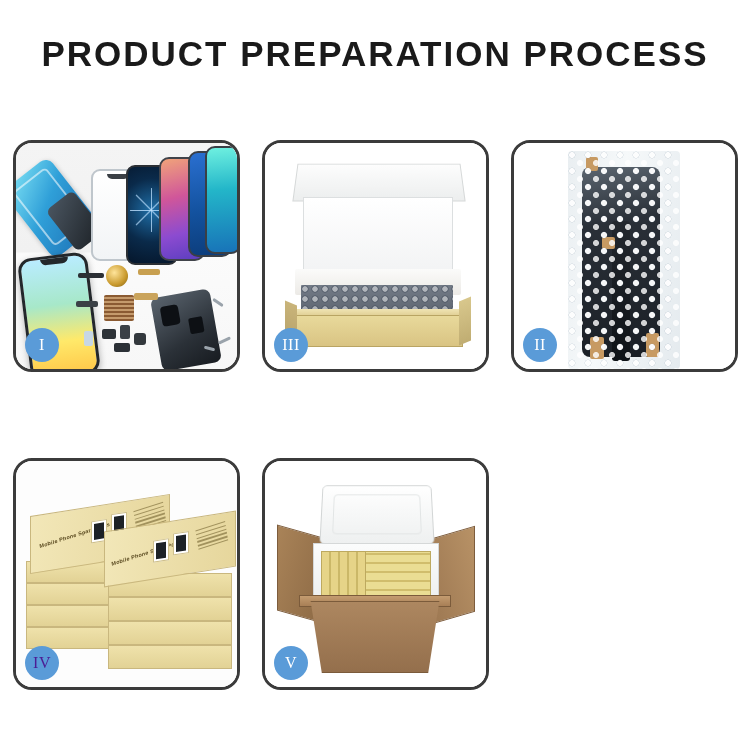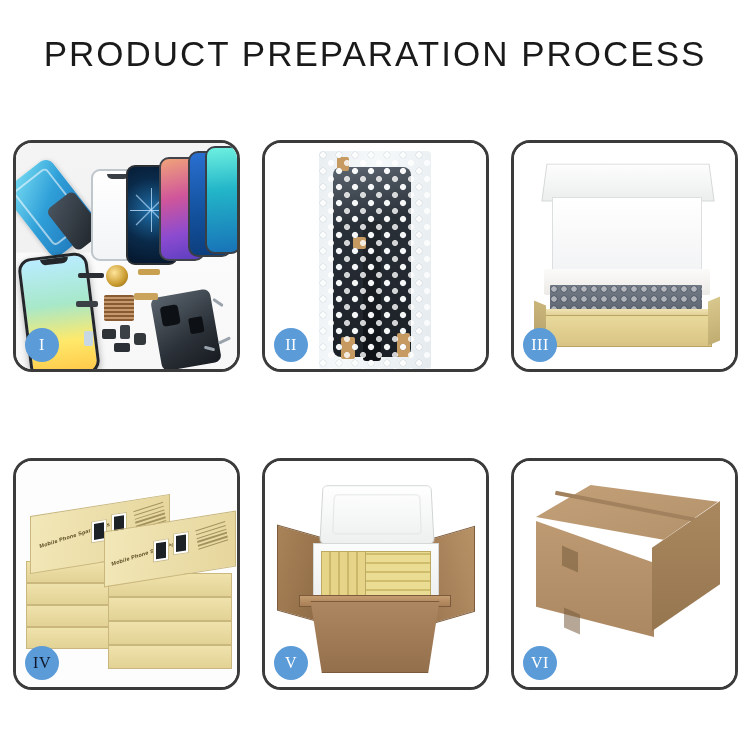--- a/index.html
+++ b/index.html
@@ -7,21 +7,21 @@
     width: 750px; height: 750px;
     background: #ffffff;
     font-family: "Liberation Sans", sans-serif;
     overflow: hidden;
   }
   .page { position: relative; width: 750px; height: 750px; background: #fff; }
 
   
   .header { width: 100%; padding-top: 34px; text-align: center; }
   .title {
-    font-size: 35px; font-weight: 400; letter-spacing: 2.0px;
+    font-size: 35px; font-weight: 700; letter-spacing: 2.0px;
     color: #1a1a1a; font-family: "Liberation Sans", sans-serif;
     white-space: nowrap;
   }
   .subtitle {
     margin-top: 13px; font-size: 14.5px; font-weight: 400;
     letter-spacing: 0.15px; color: #2b2b2b; white-space: nowrap;
   }
 
   
   .grid {
@@ -373,50 +373,50 @@
         <div class="part sq-d"></div>
         <div class="part sq-e"></div>
         <div class="part scr-a"></div>
         <div class="part scr-b"></div>
         <div class="part scr-c"></div>
       </div>
       <div class="badge" style="background: rgb(90, 155, 216); color: rgb(255, 255, 255);">I</div>
     </div>
 
     <div class="panel" style="border-color: rgb(59, 59, 59);">
+      <div class="panel-inner p3">
+        <div class="b3-lid"></div>
+        <div class="b3-lidface"></div>
+        <div class="b3-foam"></div>
+        <div class="b3-inner"></div>
+        <div class="b3-rim"></div>
+        <div class="b3-front"></div>
+        <div class="b3-side-l"></div>
+        <div class="b3-side-r"></div>
+      </div>
+      <div class="badge" style="background: rgb(90, 155, 216); color: rgb(255, 255, 255);">III</div>
+    </div>
+
+    <div class="panel" style="border-color: rgb(59, 59, 59);">
       <div class="panel-inner p2">
         <div class="bubblebag">
           <div class="screen"></div>
           <div class="flexblack"></div>
           <div class="tape-top"></div>
           <div class="tape-mid"></div>
           <div class="tape-bl"></div>
           <div class="tape-br"></div>
           <div class="bubbles2"></div>
           <div class="bubbles"></div>
         </div>
       </div>
       <div class="badge" style="background: rgb(90, 155, 216); color: rgb(255, 255, 255);">II</div>
     </div>
 
     <div class="panel" style="border-color: rgb(59, 59, 59);">
-      <div class="panel-inner p3">
-        <div class="b3-lid"></div>
-        <div class="b3-lidface"></div>
-        <div class="b3-foam"></div>
-        <div class="b3-inner"></div>
-        <div class="b3-rim"></div>
-        <div class="b3-front"></div>
-        <div class="b3-side-l"></div>
-        <div class="b3-side-r"></div>
-      </div>
-      <div class="badge" style="background: rgb(90, 155, 216); color: rgb(255, 255, 255);">III</div>
-    </div>
-
-    <div class="panel" style="border-color: rgb(59, 59, 59);">
       <div class="panel-inner p4">
         <div class="stack">
 
           <div class="sbox" style="left:2px; top:84px; width:112px; height:22px;"></div>
           <div class="sbox" style="left:2px; top:106px; width:112px; height:22px;"></div>
           <div class="sbox" style="left:2px; top:128px; width:112px; height:22px;"></div>
           <div class="sbox" style="left:2px; top:150px; width:112px; height:22px;"></div>
 
           <div class="sbox" style="left:84px; top:96px; width:124px; height:24px;"></div>
           <div class="sbox" style="left:84px; top:120px; width:124px; height:24px;"></div>
@@ -454,43 +454,32 @@
                 <span></span>
                 <span></span>
                 <span></span>
                 <span></span>
                 <span></span>
             </div>
           </div>
 
         </div>
       </div>
-      <div class="badge" style="background: rgb(90, 155, 216); color: #0f172a;">IV</div>
+      <div class="badge" style="background: rgb(90, 155, 216); color: #4c1d95;">IV</div>
     </div>
 
     <div class="panel" style="border-color: rgb(59, 59, 59);">
       <div class="panel-inner p5">
         <div class="c5-flap-l"></div>
         <div class="c5-flap-r"></div>
         <div class="c5-foam-lid"></div>
         <div class="c5-foam-box"></div>
         <div class="c5-yellow"></div>
         <div class="c5-yellow2"></div>
         <div class="c5-rim"></div>
         <div class="c5-front"></div>
       </div>
       <div class="badge" style="background: rgb(90, 155, 216); color: rgb(255, 255, 255);">V</div>
     </div>
 
-    <div class="panel" style="border-color: rgb(59, 59, 59);">
-      <div class="panel-inner p6">
-        <div class="c6-top"></div>
-        <div class="c6-topline"></div>
-        <div class="c6-left"></div>
-        <div class="c6-right"></div>
-        <div class="tape" style="left:48px; top:88px; width:16px; height:20px; transform: skewY(24deg);"></div>
-        <div class="tape" style="left:50px; top:150px; width:16px; height:20px; transform: skewY(24deg);"></div>
-      </div>
-      <div class="badge" style="background: rgb(90, 155, 216); color: rgb(255, 255, 255);">VI</div>
-    </div>
 
   </div>
 </div>
 
 </body></html>

